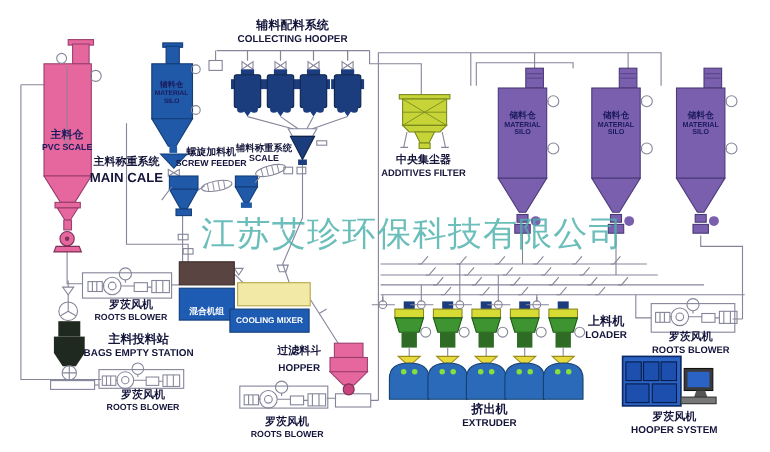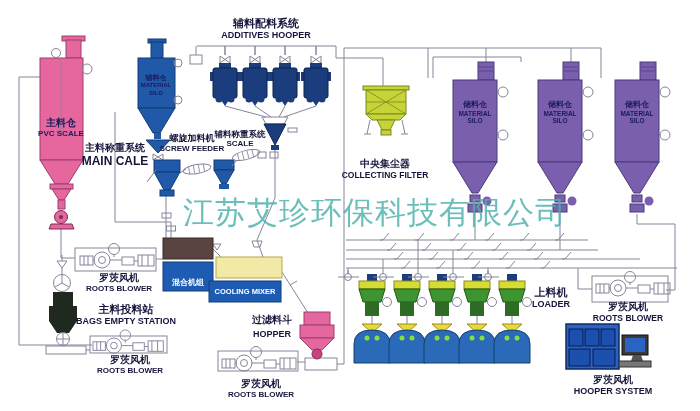--- a/index.html
+++ b/index.html
@@ -268,21 +268,21 @@
   <g>
     <rect x="622" y="335" width="26" height="20" fill="#3a3a3a" stroke="#111"></rect>
     <rect x="625" y="338" width="20" height="14" fill="var(--cab_blue)"></rect>
     <polygon points="631,361 633,355 641,355 643,361" fill="#555"></polygon>
     <rect x="619" y="361" width="32" height="6" fill="#777" stroke="#333"></rect>
   </g>
 </svg>
 
 <div class="lbl ctr s11" style="left:266px;top:17px">
   <div>辅料配料系统</div>
-  <div class="s9">ADDITIVES HOOPER</div>
+  <div class="s9">COLLECTING HOOPER</div>
 </div>
 
 <div class="lbl ctr s10 onsilo" style="left:61px;top:117px">
   <div>主料仓</div>
   <div class="s8">PVC SCALE</div>
 </div>
 
 <div class="lbl ctr s7 onsilo" style="left:156px;top:74px">
   <div>辅料仓</div>
   <div class="s6">MATERIAL</div>
@@ -297,23 +297,23 @@
 <div class="lbl ctr s10" style="left:115px;top:142px">
   <div>主料称重系统</div>
   <div class="s12">MAIN CALE</div>
 </div>
 
 <div class="lbl ctr s85" style="left:240px;top:129px">
   <div>辅料称重系统</div>
   <div class="s8">SCALE</div>
 </div>
 
-<div class="lbl ctr s10" style="left:385px;top:158px">
+<div class="lbl ctr s10" style="left:385px;top:140px">
   <div>中央集尘器</div>
-  <div class="s85">COLLECTING FILTER</div>
+  <div class="s85">ADDITIVES FILTER</div>
 </div>
 
 <div class="lbl ctr s8 onsilo" style="left:475px;top:100px">
   <div>储料仓</div>
   <div class="s65">MATERIAL</div>
   <div class="s65">SILO</div>
 </div>
 <div class="lbl ctr s8 onsilo" style="left:560px;top:100px">
   <div>储料仓</div>
   <div class="s65">MATERIAL</div>
@@ -351,20 +351,24 @@
 <div class="lbl ctr s10" style="left:272px;top:314px">
   <div>过滤料斗</div>
   <div class="s9" style="margin-top:3px">HOPPER</div>
 </div>
 
 <div class="lbl ctr s10" style="left:261px;top:378px">
   <div>罗茨风机</div>
   <div class="s8">ROOTS BLOWER</div>
 </div>
 
+<div class="lbl ctr s11" style="left:445px;top:366px">
+  <div>挤出机</div>
+  <div class="s9">EXTRUDER</div>
+</div>
 
 <div class="lbl ctr s11" style="left:551px;top:286px">
   <div>上料机</div>
   <div class="s9">LOADER</div>
 </div>
 
 <div class="lbl ctr s10" style="left:628px;top:301px">
   <div>罗茨风机</div>
   <div class="s85">ROOTS BLOWER</div>
 </div>

